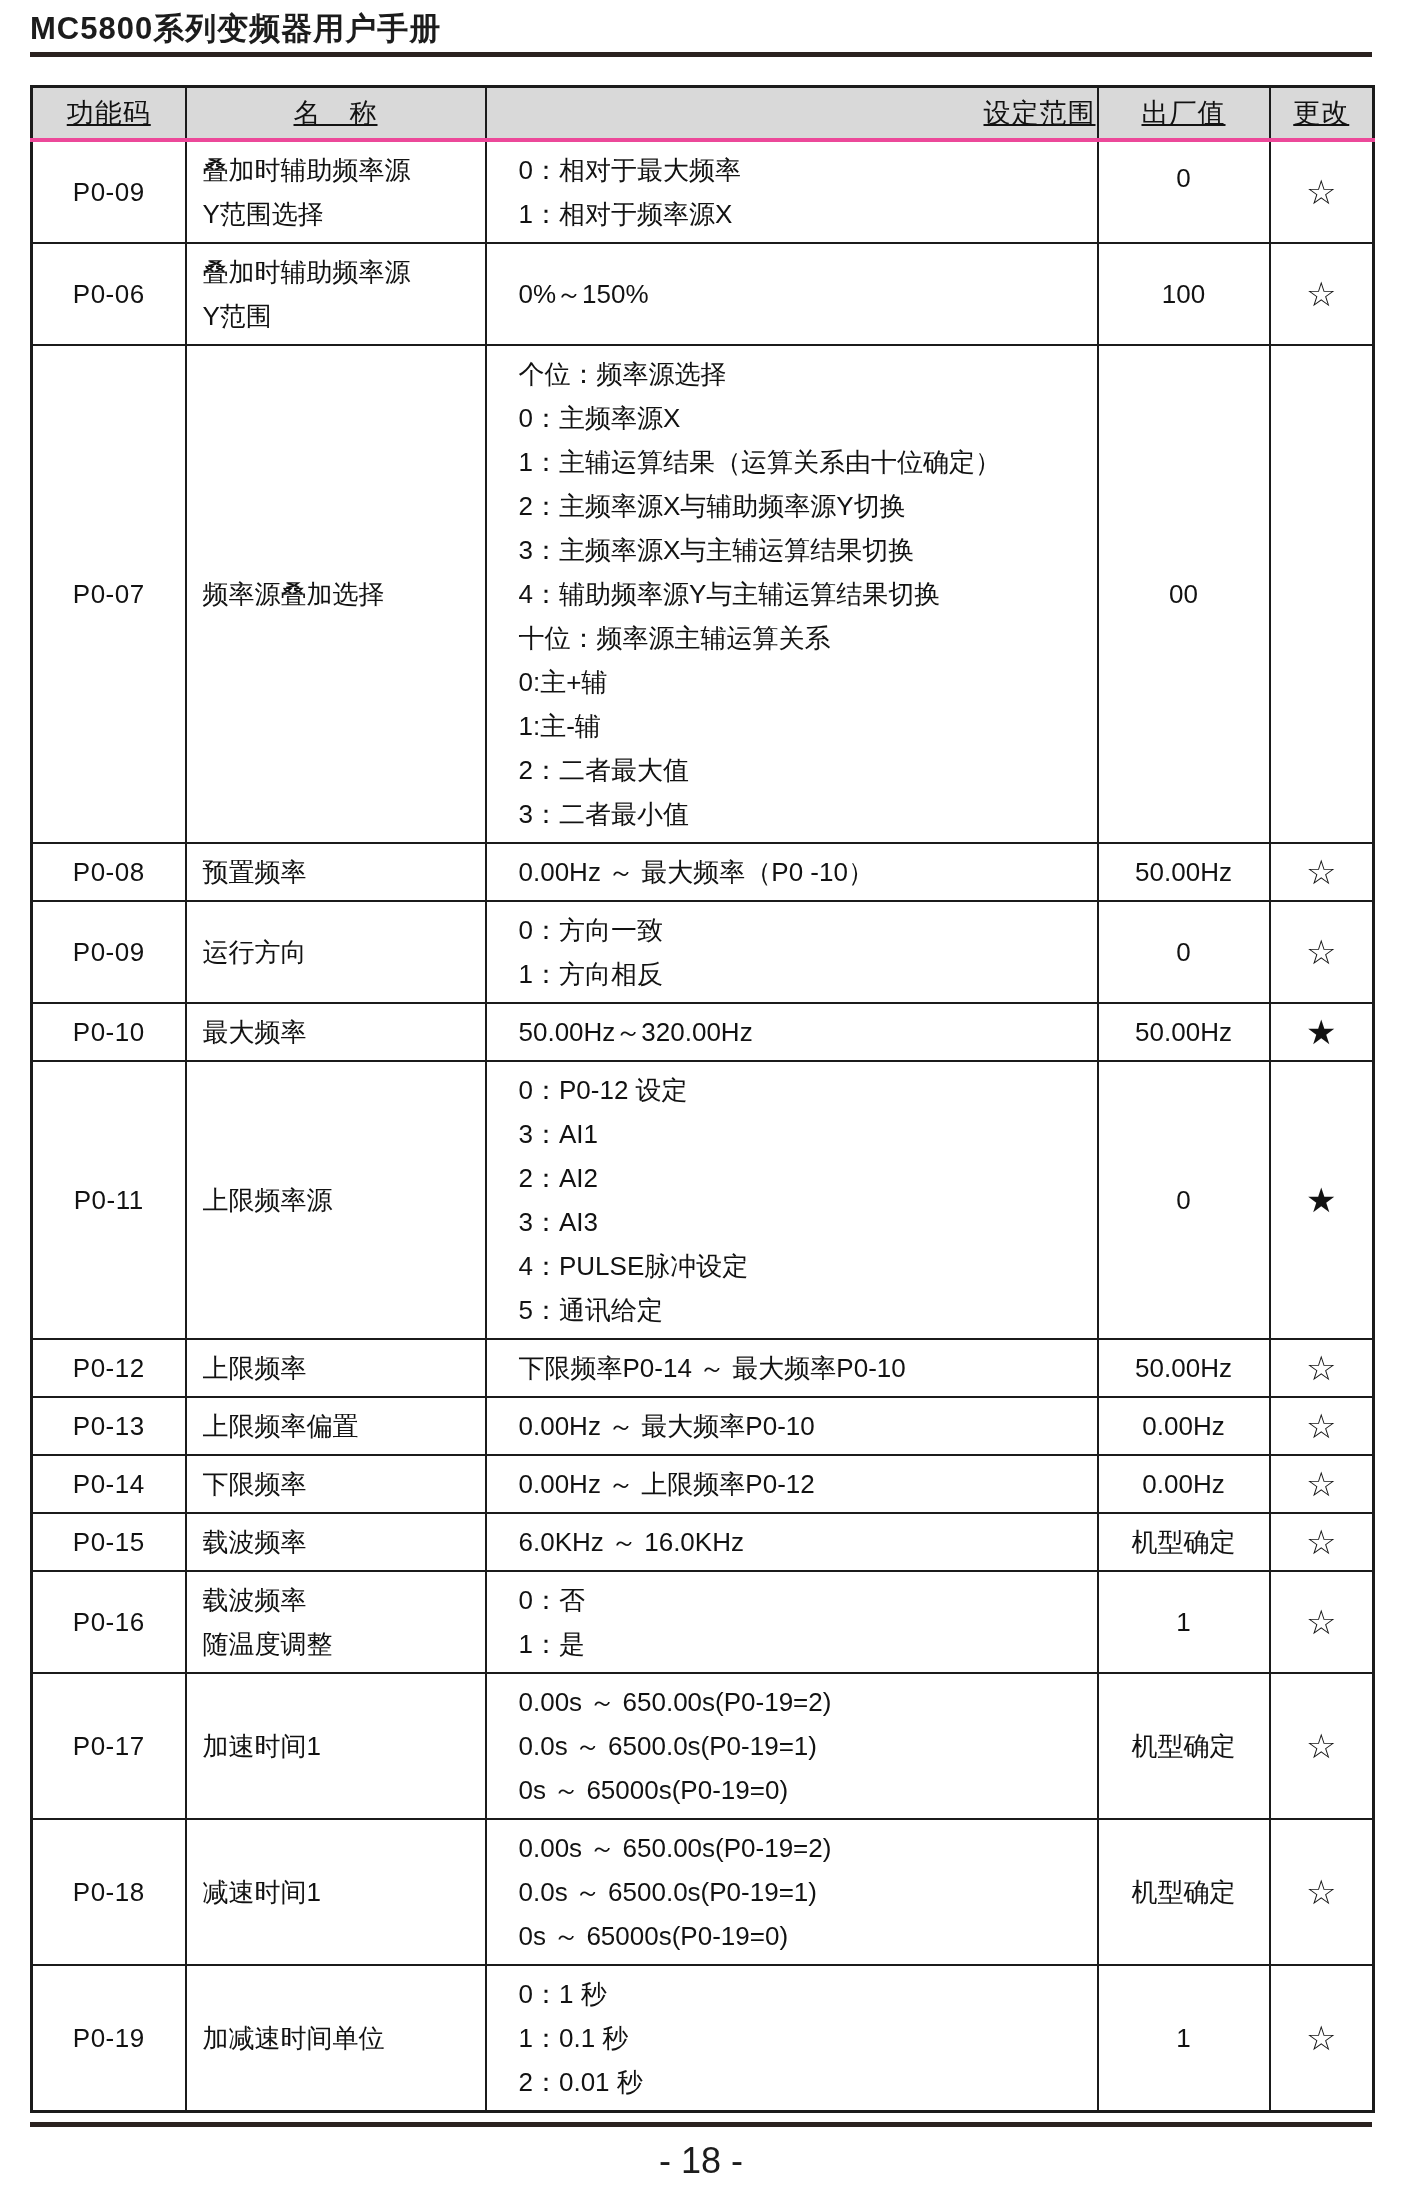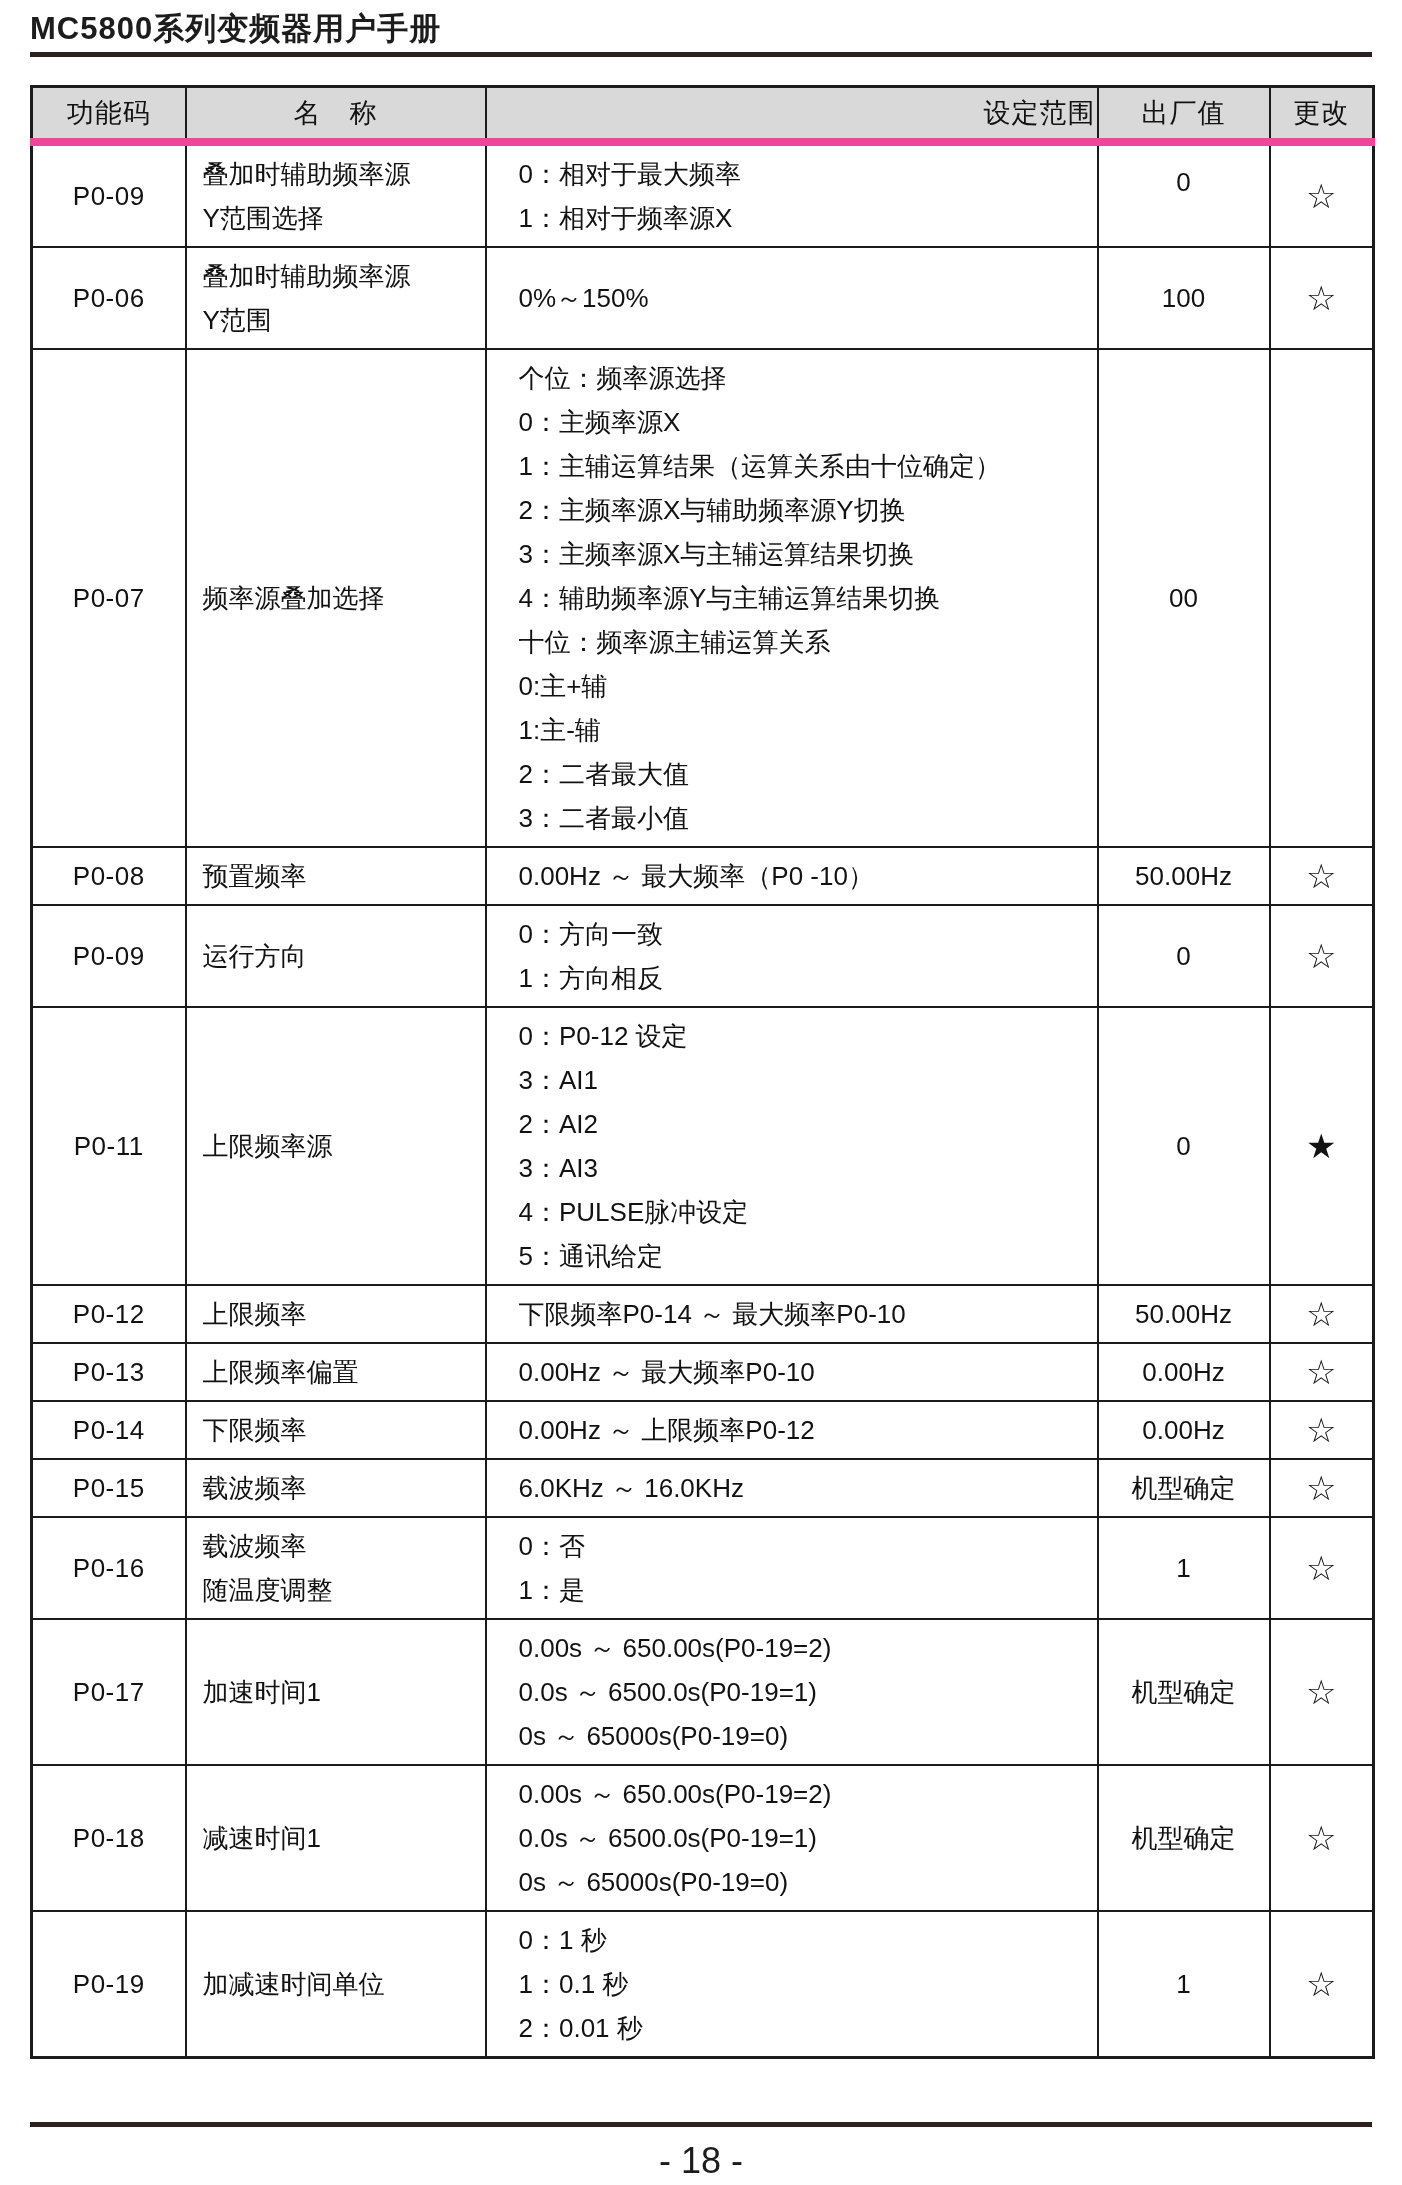--- a/index.html
+++ b/index.html
@@ -36,22 +36,23 @@
   col.c-change { width:104px; }
 
   th, td { border:2px solid #1b1b1b; }
 
   thead th {
     background:#d9d9d9;
     height:48px;
     font-size:27px;
     font-weight:400;
     text-align:center;
-    border-bottom:8px solid #ec4899;
+    border-bottom:4px solid #ec4899;
     letter-spacing:1px;
+    text-decoration:underline;
   }
   thead th.h-range { text-align:right; padding-left:18px; }
 
   td {
     font-size:26px;
     padding:6px 6px;
     vertical-align:middle;
     line-height:44px;
   }
   td.code  { text-align:center; letter-spacing:0.5px; }
@@ -163,20 +164,31 @@
             <div class="line">运行方向</div>
           </td>
           <td class="range">
             <div class="line">0：方向一致</div>
             <div class="line">1：方向相反</div>
           </td>
           <td class="value">0</td>
           <td class="change"><span>☆</span></td>
         </tr>
         <tr>
+          <td class="code">P0-10</td>
+          <td class="name">
+            <div class="line">最大频率</div>
+          </td>
+          <td class="range">
+            <div class="line">50.00Hz～320.00Hz</div>
+          </td>
+          <td class="value">50.00Hz</td>
+          <td class="change"><span>★</span></td>
+        </tr>
+        <tr>
           <td class="code">P0-11</td>
           <td class="name">
             <div class="line">上限频率源</div>
           </td>
           <td class="range">
             <div class="line">0：P0-12 设定</div>
             <div class="line">3：AI1</div>
             <div class="line">2：AI2</div>
             <div class="line">3：AI3</div>
             <div class="line">4：PULSE脉冲设定</div>

